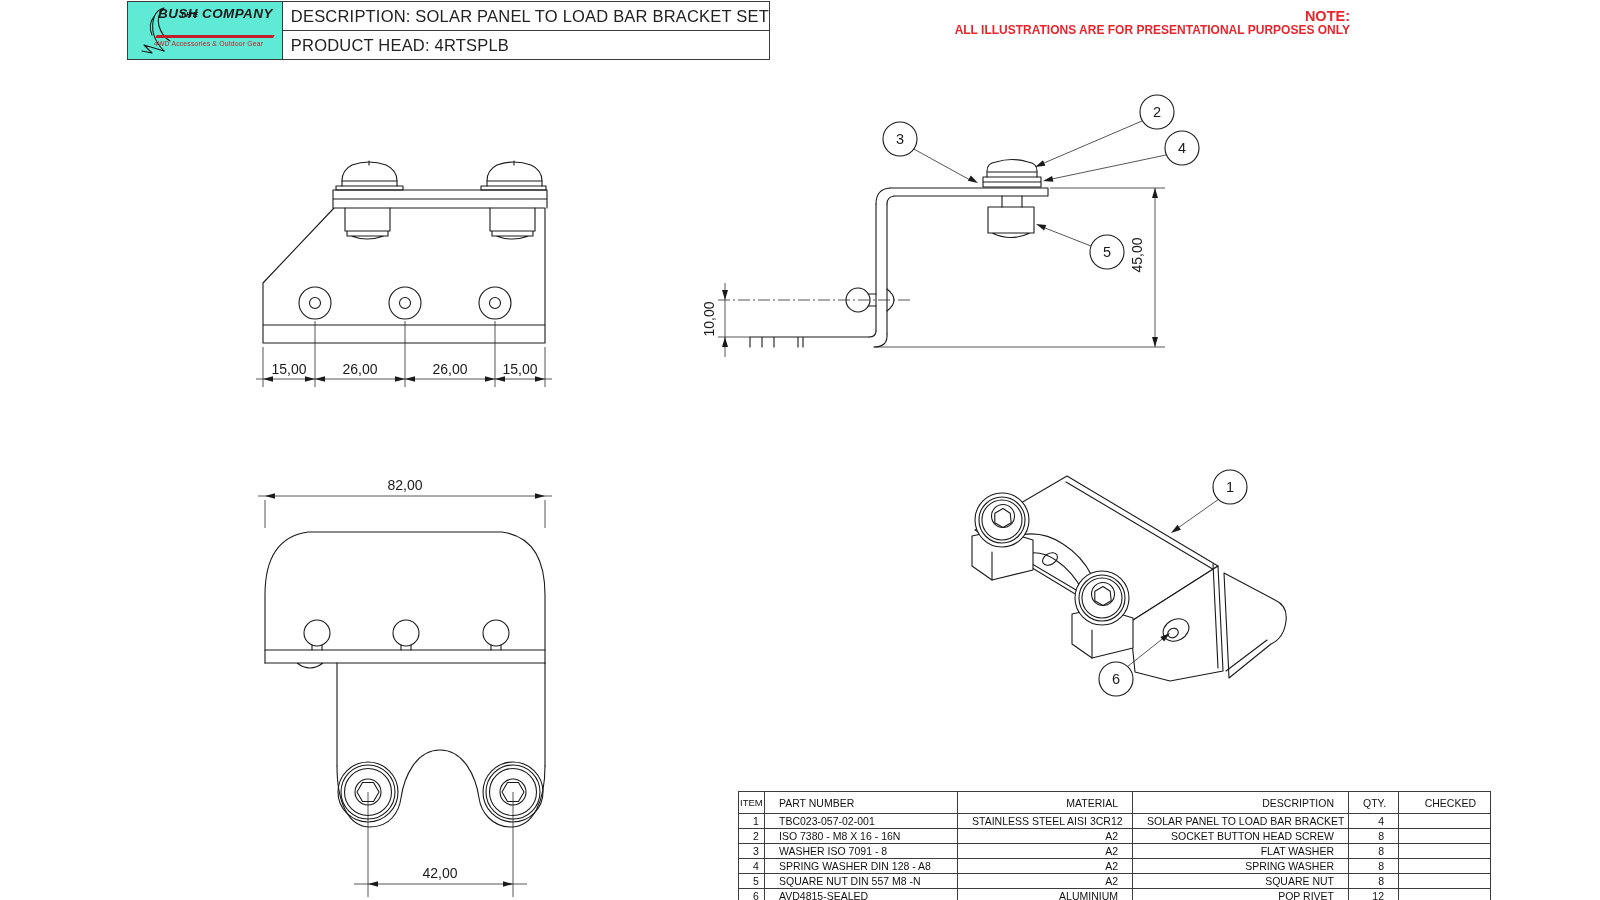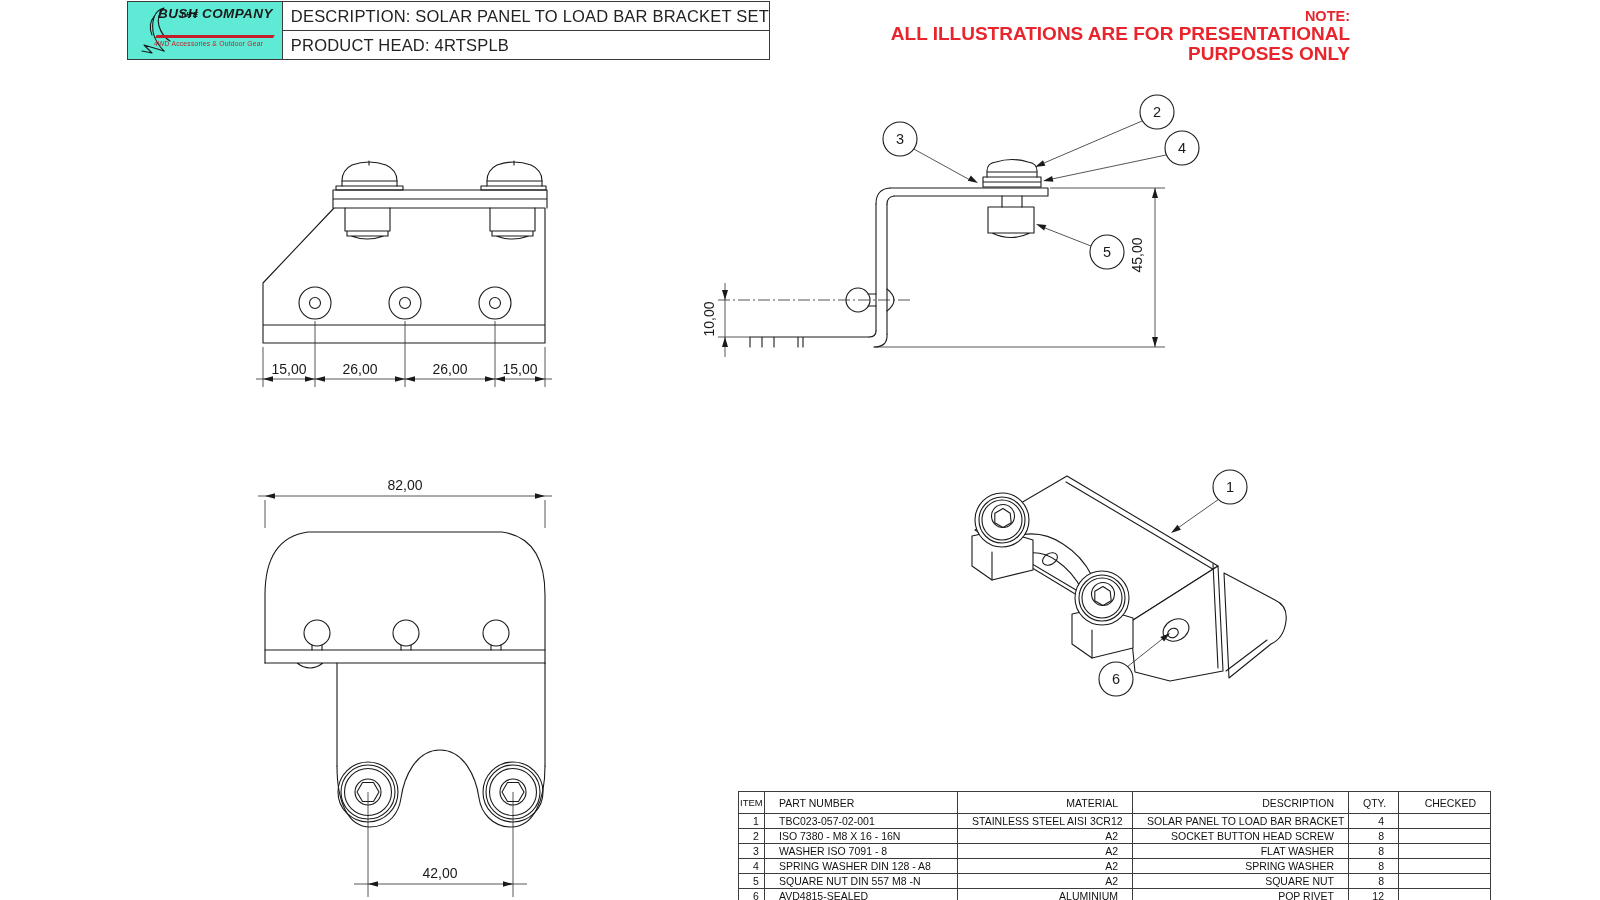--- a/index.html
+++ b/index.html
@@ -18,21 +18,21 @@
   #logocell .logo-tagline{position:absolute;left:26px;top:38px;font-size:6.8px;color:#c41e2a;
               white-space:nowrap;letter-spacing:.2px;}
   #tb-rows{flex:1;display:flex;flex-direction:column;}
   #tb-rows .tb-row{flex:1;display:flex;align-items:center;padding-left:8px;
               font-size:16.5px;letter-spacing:.2px;white-space:nowrap;color:#222;}
   #tb-rows .tb-row:first-child{border-bottom:1px solid #3a3a3a;}
   
   #note{position:absolute;left:820px;top:9px;width:530px;text-align:right;
         color:#e8252d;font-weight:bold;line-height:1.05;}
   #note .n1{font-size:14.5px;}
-  #note .n2{font-size:19px;}
+  #note .n2{font-size:12px;}
   
   svg{position:absolute;overflow:visible;}
   .ln{stroke:#1a1a1a;fill:none;stroke-width:1.1;stroke-linejoin:round;stroke-linecap:round;}
   .thin{stroke:#2b2b2b;fill:none;stroke-width:.8;}
   .cl{stroke:#2b2b2b;fill:none;stroke-width:.8;stroke-dasharray:12 3 2 3;}
   .fillb{fill:#1a1a1a;stroke:none;}
   .wf{fill:#ffffff;}
   .dimtxt{font-family:"Liberation Sans",sans-serif;font-size:14px;fill:#1a1a1a;}
   .balloontxt{font-family:"Liberation Sans",sans-serif;font-size:14.5px;fill:#1a1a1a;}
   

